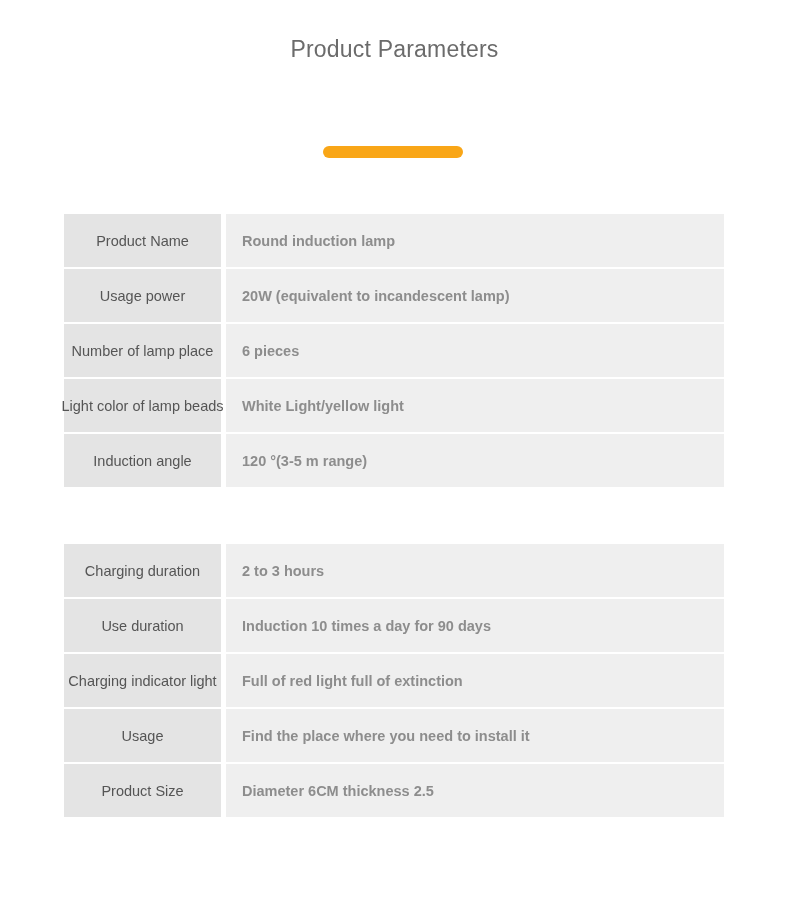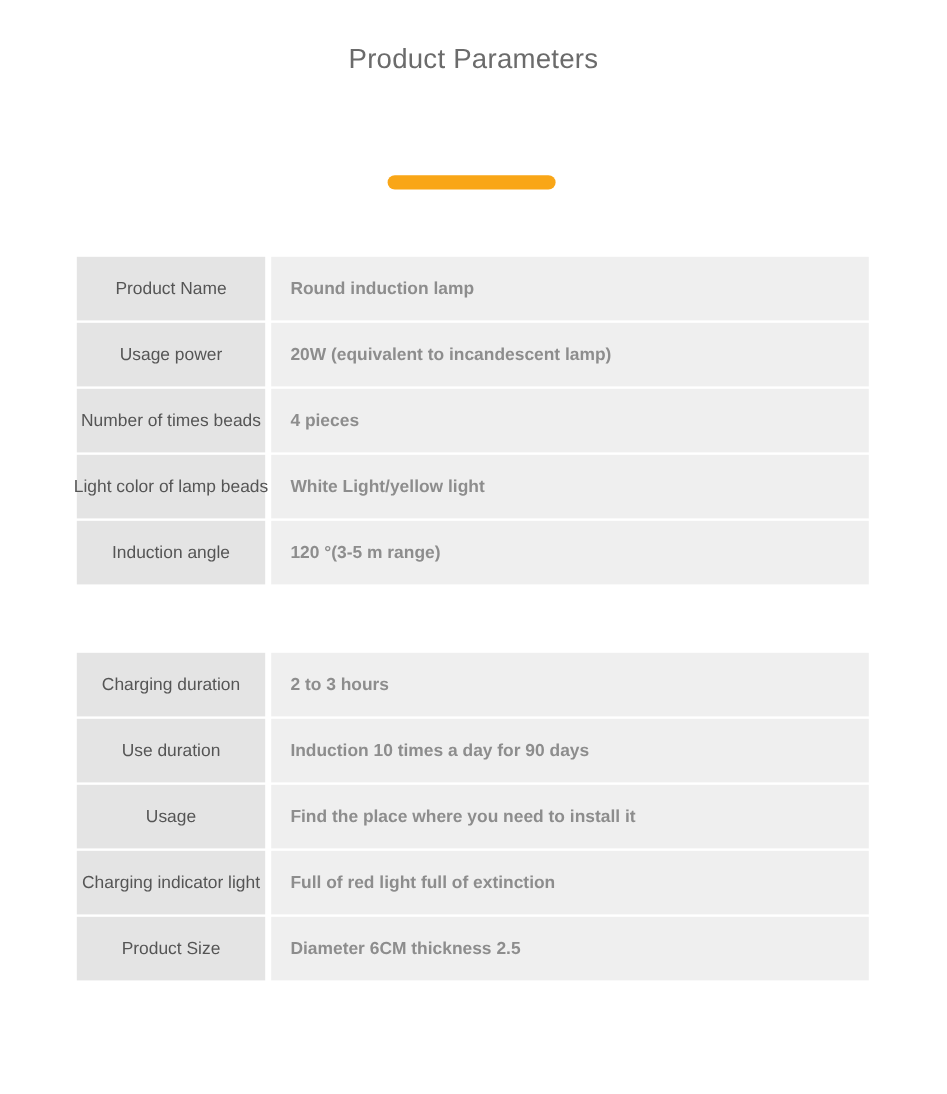--- a/index.html
+++ b/index.html
@@ -82,48 +82,48 @@
   <div id="param-table">
       <div class="param-row">
         <div class="param-label">Product Name</div>
         <div class="param-value">Round induction lamp</div>
       </div>
       <div class="param-row">
         <div class="param-label">Usage power</div>
         <div class="param-value">20W (equivalent to incandescent lamp)</div>
       </div>
       <div class="param-row">
-        <div class="param-label">Number of times beads</div>
-        <div class="param-value">4 pieces</div>
+        <div class="param-label">Number of lamp place</div>
+        <div class="param-value">6 pieces</div>
       </div>
       <div class="param-row">
         <div class="param-label">Light color of lamp beads</div>
         <div class="param-value">White Light/yellow light</div>
       </div>
       <div class="param-row">
         <div class="param-label">Induction angle</div>
         <div class="param-value">120 °(3-5 m range)</div>
       </div>
       <div class="param-row">
       </div>
       <div class="param-row">
         <div class="param-label">Charging duration</div>
         <div class="param-value">2 to 3 hours</div>
       </div>
       <div class="param-row">
         <div class="param-label">Use duration</div>
         <div class="param-value">Induction 10 times a day for 90 days</div>
       </div>
       <div class="param-row">
+        <div class="param-label">Charging indicator light</div>
+        <div class="param-value">Full of red light full of extinction</div>
+      </div>
+      <div class="param-row">
         <div class="param-label">Usage</div>
         <div class="param-value">Find the place where you need to install it</div>
-      </div>
-      <div class="param-row">
-        <div class="param-label">Charging indicator light</div>
-        <div class="param-value">Full of red light full of extinction</div>
       </div>
       <div class="param-row">
         <div class="param-label">Product Size</div>
         <div class="param-value">Diameter 6CM thickness 2.5</div>
       </div>
     </div>
 
 </div>
 
 </body></html>

